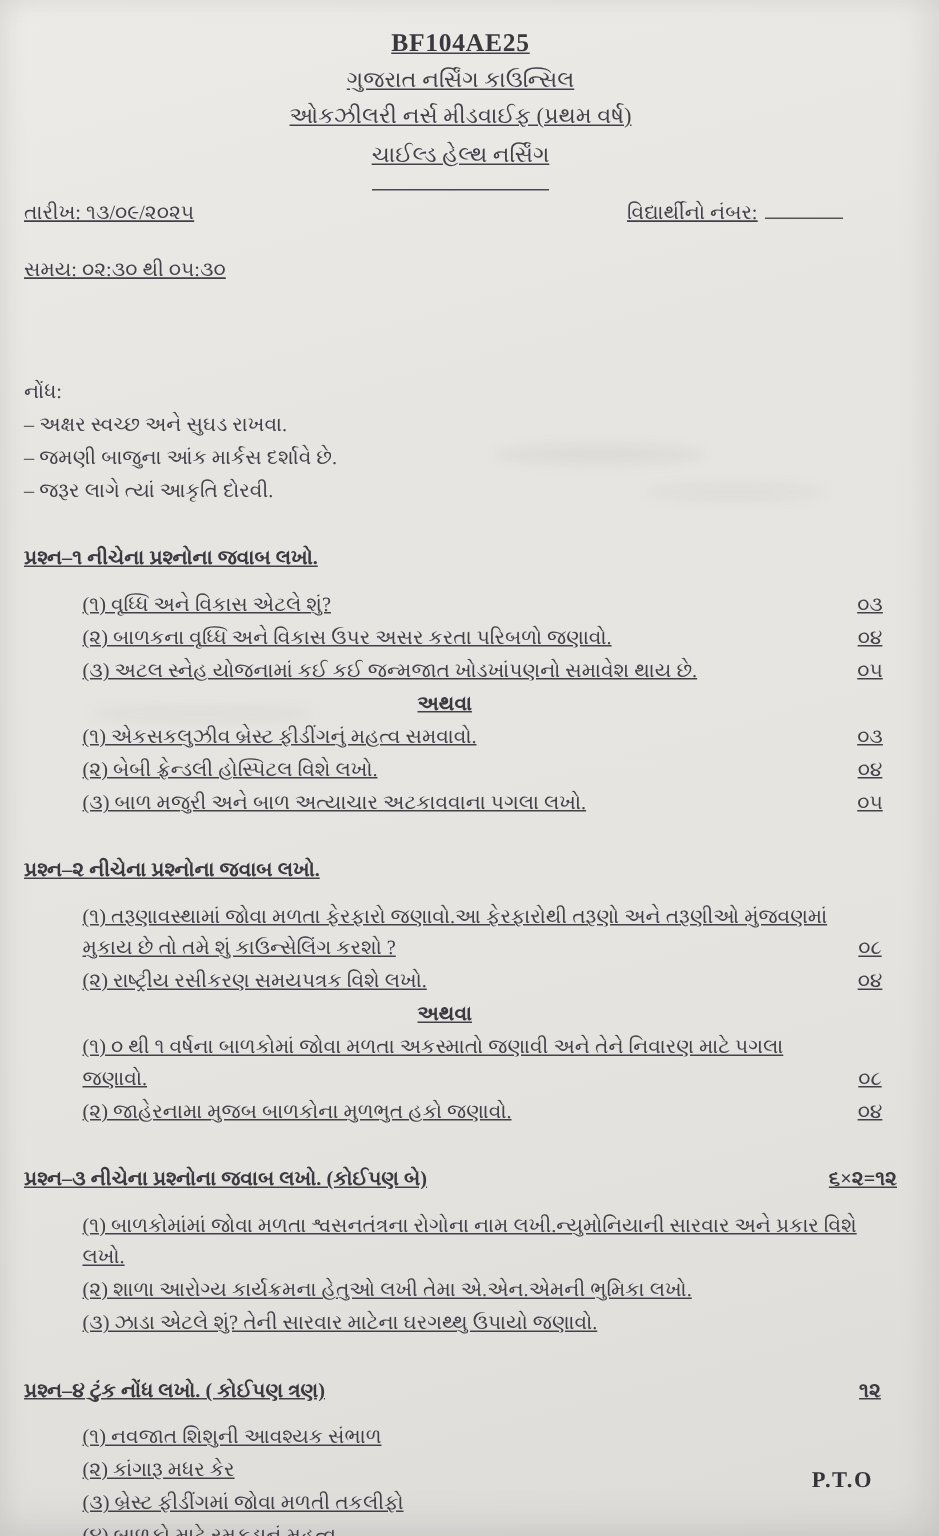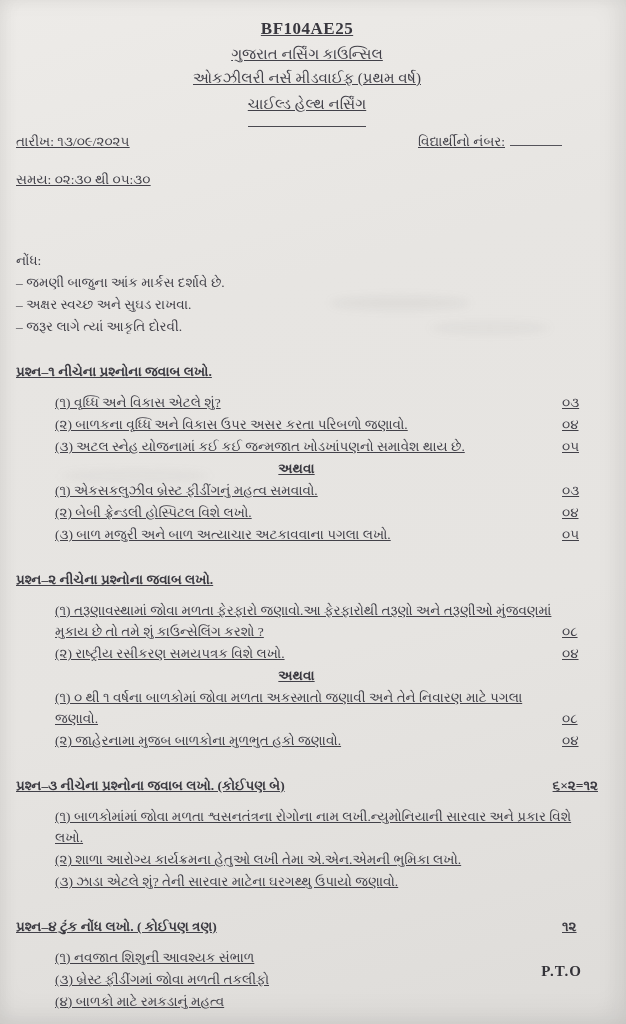--- a/index.html
+++ b/index.html
@@ -27,26 +27,26 @@
   .meta{display:flex;margin-top:16px;}
   .meta-left{flex:1;}
   .meta-right{width:180px;}
   .meta div{margin-bottom:17px;text-decoration:underline;}
   .blank{display:inline-block;width:52px;border-bottom:1.2px solid #55545b;height:12px;margin-left:5px;}
   .notes{margin-top:26px;}
   .notes .note-line{margin-top:1px;}
   .section{margin-top:24px;text-decoration:underline;}
   .row{display:flex;align-items:flex-end;}
   .qtext{flex:1;padding-right:10px;}
-  .qmarks{text-align:left;min-width:36px;white-space:nowrap;}
+  .qmarks{text-align:center;min-width:36px;white-space:nowrap;}
   .qhead .qtext,.qhead .qmarks{font-weight:bold;color:#3b3a41;}
   .items{margin-top:10px;padding-left:39px;}
   .items .row{margin-bottom:1px;}
   .or-label{text-align:center;font-weight:bold;margin:1px 60px 1px 0;color:#3b3a41;}
-  .footer{position:absolute;right:44px;bottom:42px;font-weight:bold;font-size:15px;letter-spacing:1px;color:#343339;}
+  .footer{position:absolute;right:44px;bottom:26px;font-weight:bold;font-size:15px;letter-spacing:1px;color:#343339;}
   .smudge{position:absolute;border-radius:50%;filter:blur(4px);pointer-events:none;}
   .s1{left:330px;top:296px;width:140px;height:14px;background:rgba(120,118,116,0.07);}
   .s2{left:430px;top:322px;width:120px;height:12px;background:rgba(120,118,116,0.06);}
   .s3{left:60px;top:470px;width:150px;height:12px;background:rgba(120,118,116,0.05);}
 </style>
 </head>
 <body>
 
 <div class="page">
 
@@ -68,22 +68,22 @@
     </div>
     <div class="meta-right">
       <div>
         <span>વિદ્યાર્થીનો નંબર:</span><span class="blank"></span>
       </div>
     </div>
   </div>
 
   <div class="notes">
     <div>નોંધ:</div>
+    <div class="note-line">– અક્ષર સ્વચ્છ અને સુઘડ રાખવા.</div>
     <div class="note-line">– જમણી બાજુના આંક માર્કસ દર્શાવે છે.</div>
-    <div class="note-line">– અક્ષર સ્વચ્છ અને સુઘડ રાખવા.</div>
     <div class="note-line">– જરૂર લાગે ત્યાં આકૃતિ દોરવી.</div>
   </div>
 
   <div class="section">
     <div class="row qhead">
       <span class="qtext">પ્રશ્ન–૧ નીચેના પ્રશ્નોના જવાબ લખો.</span>
       <span class="qmarks"></span>
     </div>
     <div class="items">
       <div class="row">
@@ -161,20 +161,23 @@
   <div class="section">
     <div class="row qhead">
       <span class="qtext">પ્રશ્ન–૪ ટુંક નોંધ લખો. ( કોઈપણ ત્રણ)</span>
       <span class="qmarks">૧૨</span>
     </div>
     <div class="items">
       <div class="row">
         <span class="qtext">(૧) નવજાત શિશુની આવશ્યક સંભાળ</span>
       </div>
       <div class="row">
+        <span class="qtext">(૨) કાંગારૂ મધર કેર</span>
+      </div>
+      <div class="row">
         <span class="qtext">(૩) બ્રેસ્ટ ફીડીંગમાં જોવા મળતી તકલીફો</span>
       </div>
       <div class="row">
         <span class="qtext">(૪) બાળકો માટે રમકડાનું મહત્વ</span>
       </div>
     </div>
   </div>
 
   <div class="section">
     <div class="row qhead">

